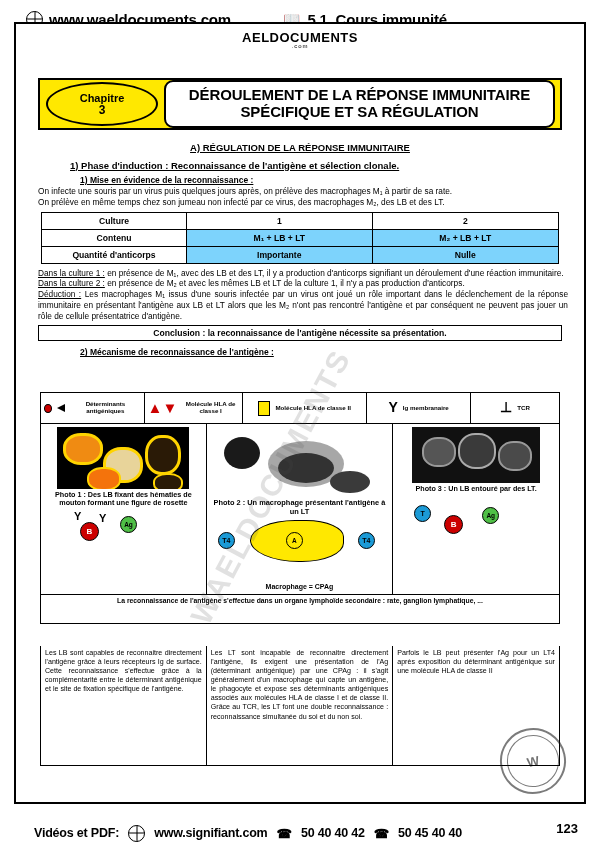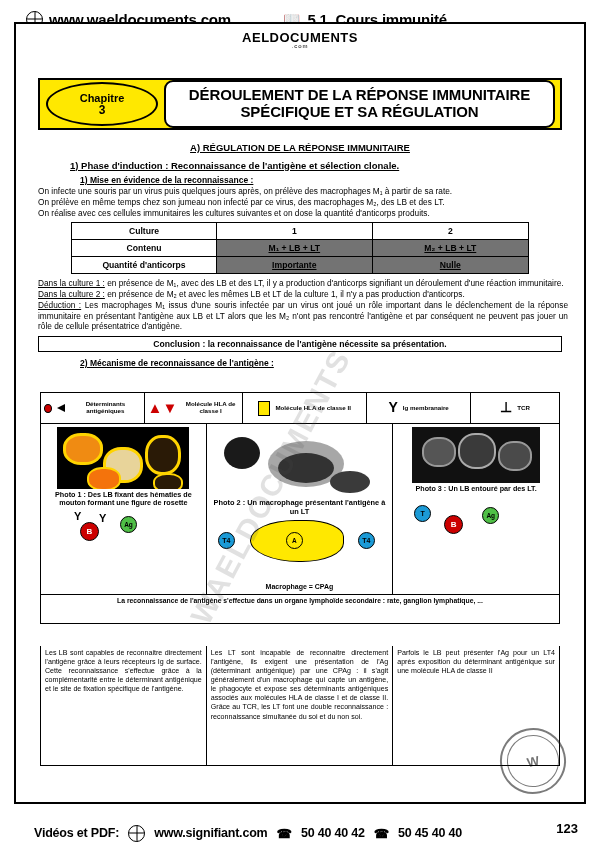--- a/index.html
+++ b/index.html
@@ -48,25 +48,25 @@
 
   
   .sec-a{text-align:center;font-size:9.5px;font-weight:bold;margin-top:6px;}
   .u{text-decoration:underline;}
   .h1line{font-size:9.5px;font-weight:bold;margin-left:56px;margin-top:7px;}
   .h2line{font-size:8.5px;font-weight:bold;margin-left:66px;margin-top:4px;}
   .para{font-size:8.3px;line-height:1.30;margin:1px 18px 0 24px;text-align:justify;}
   .para.tight{margin-top:0;}
 
   
-  .tbl{margin:4px auto 0 auto;width:458px;border-collapse:collapse;border-radius:18px;}
+  .tbl{margin:4px auto 0 auto;width:518px;border-collapse:collapse;border-radius:18px;}
   .tbl td{border:1.2px solid #000;font-size:8.6px;font-weight:bold;
           text-align:center;padding:1.5px 2px;height:13px;}
   .tbl .lab{width:140px;}
-  .tbl .yl{background:#737373;text-decoration:underline;}
+  .tbl .yl{background:#7dd3fc;}
 
   
   .concl{margin:4px 24px 0 24px;border:1.4px solid #000;text-align:center;
          font-size:8.6px;font-weight:bold;padding:2px 0;}
 
   
   .figure{position:absolute;left:40px;top:392px;width:520px;height:232px;
           border:1.6px solid #000;box-sizing:border-box;background:#fff;}
   .legend{display:flex;height:30px;border-bottom:1.6px solid #000;}
   .lg{display:flex;align-items:center;justify-content:center;gap:5px;
@@ -170,21 +170,20 @@
     </div>
   </div>
 
   <div style="position:absolute;left:14px;top:136px;width:572px;">
     <div class="sec-a u">A)  RÉGULATION DE LA RÉPONSE IMMUNITAIRE</div>
     <div class="h1line u">1)   Phase d'induction : Reconnaissance de l'antigène et sélection clonale.</div>
     <div class="h2line u">1)   Mise en évidence de la reconnaissance :</div>
 
     <div class="para">On infecte une souris par un virus puis quelques jours après, on prélève des macrophages M₁ à partir de sa rate.</div>
     <div class="para tight">On prélève en même temps chez son jumeau non infecté par ce virus, des macrophages M₂, des LB et des LT.</div>
-    <div class="para tight">On réalise avec ces cellules immunitaires les cultures suivantes et on dose la quantité d'anticorps produits.</div>
 
     <table class="tbl">
       <tbody>
           <tr>
         <td class="lab">Culture</td>
         <td>1</td>
         <td>2</td>
       </tr>
       <tr>
         <td class="lab">Contenu</td>

